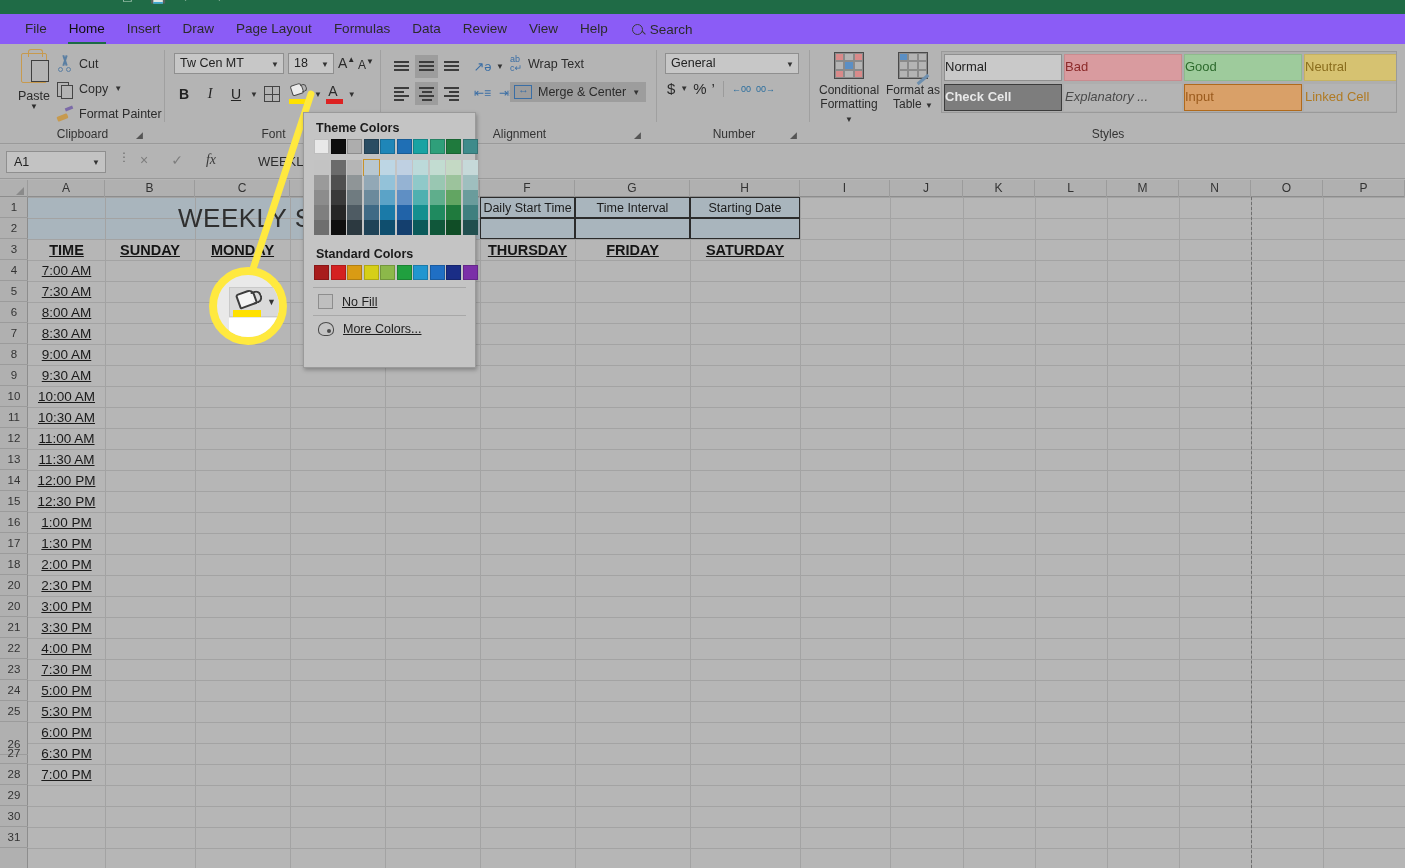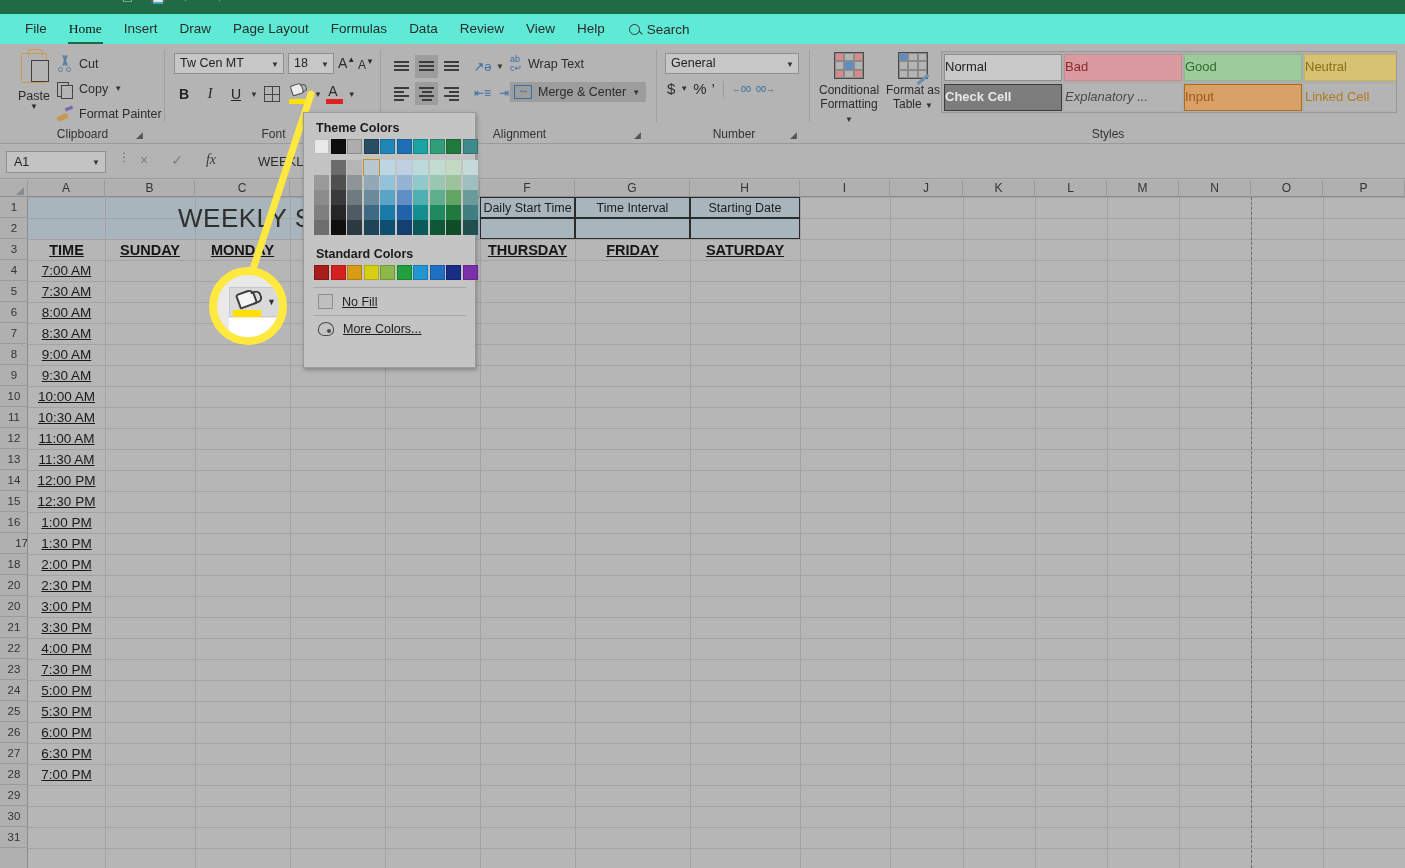--- a/index.html
+++ b/index.html
@@ -16,27 +16,27 @@
     position:absolute; top:0; left:0; width:1405px; height:14px;
     background:#1f6b46; overflow:hidden;
   }
   .qat{ position:absolute; top:-10px; left:55px; display:flex; align-items:center; gap:17px; }
   .qat span{ color:#cfe3d6; font-size:13px; line-height:1; opacity:.85; }
   .qat .lbl{ font-size:11px; letter-spacing:.3px; }
 
   
   .tabbar{
     position:absolute; top:14px; left:0; width:1405px; height:30px;
-    background:#5eead4; display:flex; align-items:center;
+    background:#8b5cf6; display:flex; align-items:center;
   }
   .tabbar .tab{
     font-size:13.5px; color:#2b2b2b; padding:4px 11px 5px; position:relative;
     white-space:nowrap;
   }
-  .tabbar .tab.active{ color:#111;font-family:Liberation Serif, serif; }
+  .tabbar .tab.active{ color:#111; }
   .tabbar .tab.active::after{
     content:""; position:absolute; left:10px; right:10px; bottom:-3px;
     height:2.5px; background:#1d6b45;
   }
   .tabbar .search{ display:flex; align-items:center; gap:7px; margin-left:13px; font-size:13.5px; color:#2b2b2b; }
   .mag{ width:11px; height:11px; border:1.4px solid #3a3a3a; border-radius:50%; position:relative; display:inline-block; }
   .mag::after{ content:""; position:absolute; width:5px; height:1.4px; background:#3a3a3a; transform:rotate(45deg); right:-4px; bottom:0px; }
 
   
   .ribbon{
@@ -497,30 +497,30 @@
       <div class="rh" style="top: 126px; height: 21px; line-height: 20px;">7</div>
       <div class="rh" style="top: 147px; height: 21px; line-height: 20px;">8</div>
       <div class="rh" style="top: 168px; height: 21px; line-height: 20px;">9</div>
       <div class="rh" style="top: 189px; height: 21px; line-height: 20px;">10</div>
       <div class="rh" style="top: 210px; height: 21px; line-height: 20px;">11</div>
       <div class="rh" style="top: 231px; height: 21px; line-height: 20px;">12</div>
       <div class="rh" style="top: 252px; height: 21px; line-height: 20px;">13</div>
       <div class="rh" style="top: 273px; height: 21px; line-height: 20px;">14</div>
       <div class="rh" style="top: 294px; height: 21px; line-height: 20px;">15</div>
       <div class="rh" style="top: 315px; height: 21px; line-height: 20px;">16</div>
-      <div class="rh" style="top: 336px; height: 21px; line-height: 20px; text-align: right;">17</div>
+      <div class="rh" style="top: 336px; height: 21px; line-height: 20px;">17</div>
       <div class="rh" style="top: 357px; height: 21px; line-height: 20px;">18</div>
       <div class="rh" style="top: 378px; height: 21px; line-height: 20px;">20</div>
       <div class="rh" style="top: 399px; height: 21px; line-height: 20px;">20</div>
       <div class="rh" style="top: 420px; height: 21px; line-height: 20px;">21</div>
       <div class="rh" style="top: 441px; height: 21px; line-height: 20px;">22</div>
       <div class="rh" style="top: 462px; height: 21px; line-height: 20px;">23</div>
       <div class="rh" style="top: 483px; height: 21px; line-height: 20px;">24</div>
       <div class="rh" style="top: 504px; height: 21px; line-height: 20px;">25</div>
-      <div class="rh" style="top: 525px; height: 21px; line-height: 20px;">26</div>
+      <div class="rh" style="top: 537px; height: 21px; line-height: 20px;">26</div>
       <div class="rh" style="top: 546px; height: 21px; line-height: 20px;">27</div>
       <div class="rh" style="top: 567px; height: 21px; line-height: 20px;">28</div>
       <div class="rh" style="top: 588px; height: 21px; line-height: 20px;">29</div>
       <div class="rh" style="top: 609px; height: 21px; line-height: 20px;">30</div>
       <div class="rh" style="top: 630px; height: 21px; line-height: 20px;">31</div>
     </div>
   <div class="cells" id="cells">
       <div class="banner" style="left: 0px; top: 0px; width: 772px; height: 42px;"></div>
       <div class="gl-v" style="left: 77px;"></div>
       <div class="gl-v" style="left: 167px;"></div>

